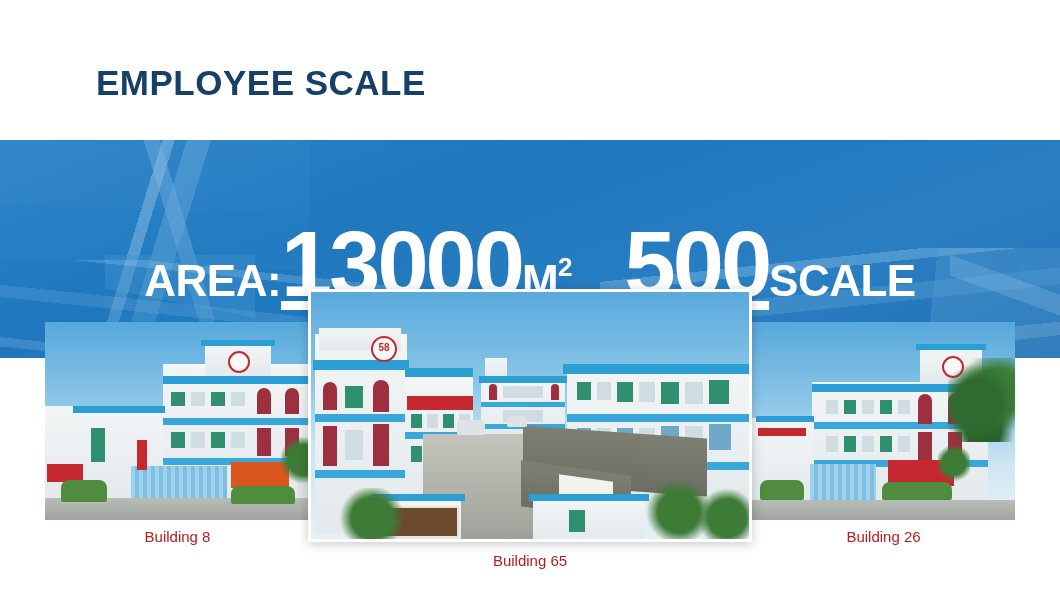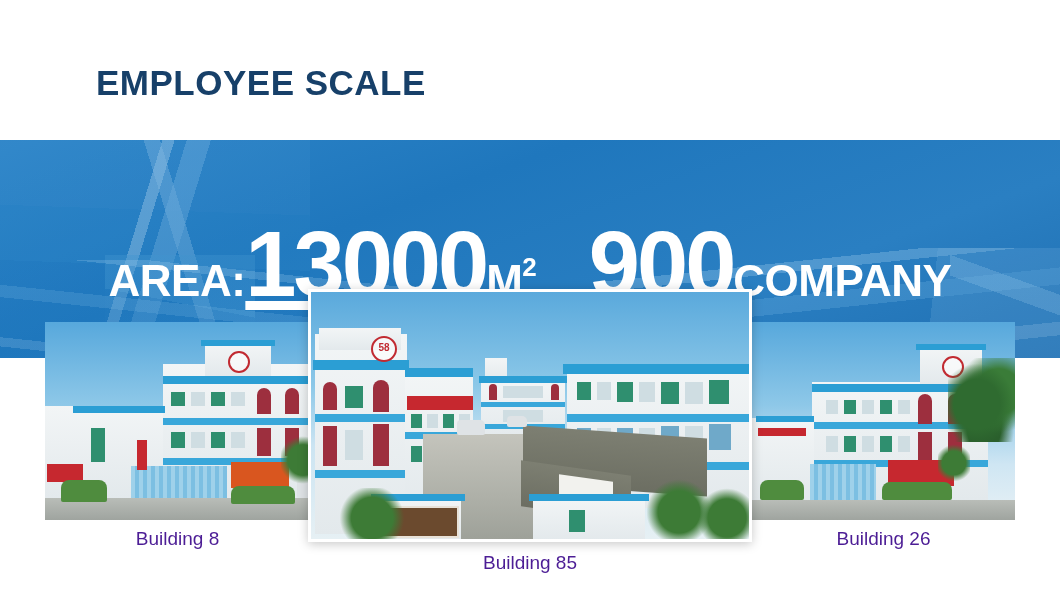--- a/index.html
+++ b/index.html
@@ -240,22 +240,22 @@
   }
   .car {
     position: absolute;
     background: #dfe3e6;
     border-radius: 4px 5px 2px 2px;
   }
 
   
   .caption {
     position: absolute;
-    color: #4c1d95;
-    font-size: 19px;
+    color: #b91c1c;
+    font-size: 15px;
     text-align: center;
     white-space: nowrap;
   }
   .cap-left  { left: 45px;  top: 528px; width: 265px; }
   .cap-center{ left: 308px; top: 552px; width: 444px; z-index: 5; }
   .cap-right { left: 752px; top: 528px; width: 263px; }
 </style>
 </head>
 <body>
 
@@ -274,22 +274,22 @@
       <div class="stat-block">
         <span class="stat-label">AREA:</span>
         <span class="stat-value">13000</span>
         <span class="stat-unit">M</span>
         <span class="stat-sup">2</span>
       </div>
 
       <div class="stat-gap"></div>
 
       <div class="stat-block">
-        <span class="stat-value">900</span>
-        <span class="stat-unit">COMPANY</span>
+        <span class="stat-value">500</span>
+        <span class="stat-unit">SCALE</span>
       </div>
 
     </div>
   </div>
 
   <div class="photo photo-left">
     <div class="sky"></div>
 
     <div class="bld" style="left:118px; top:42px; width:150px; height:136px;"></div>
     <div class="bld" style="left:160px; top:22px; width:66px; height:32px;"></div>
@@ -433,15 +433,15 @@
     <div class="roofband" style="left:218px; top:202px; width:120px; height:7px;"></div>
     <div class="win" style="left:258px; top:218px; width:16px; height:22px;"></div>
     <div class="bld" style="left:64px; top:206px; width:86px; height:42px;"></div>
     <div class="roofband" style="left:60px; top:202px; width:94px; height:7px;"></div>
     <div style="position:absolute; left:70px; top:214px; width:74px; height:28px; background:#6b4a2e; border:2px solid #e8e2d8;"></div>
 
     <div class="tree" style="left:26px; top:196px; width:70px; height:60px;"></div>
     <div class="tree" style="left:336px; top:186px; width:64px; height:68px;"></div>
     <div class="tree" style="left:386px; top:196px; width:60px; height:60px;"></div>
   </div>
-  <div class="caption cap-center">Building 85</div>
+  <div class="caption cap-center">Building 65</div>
 
 </div>
 
 </body></html>

